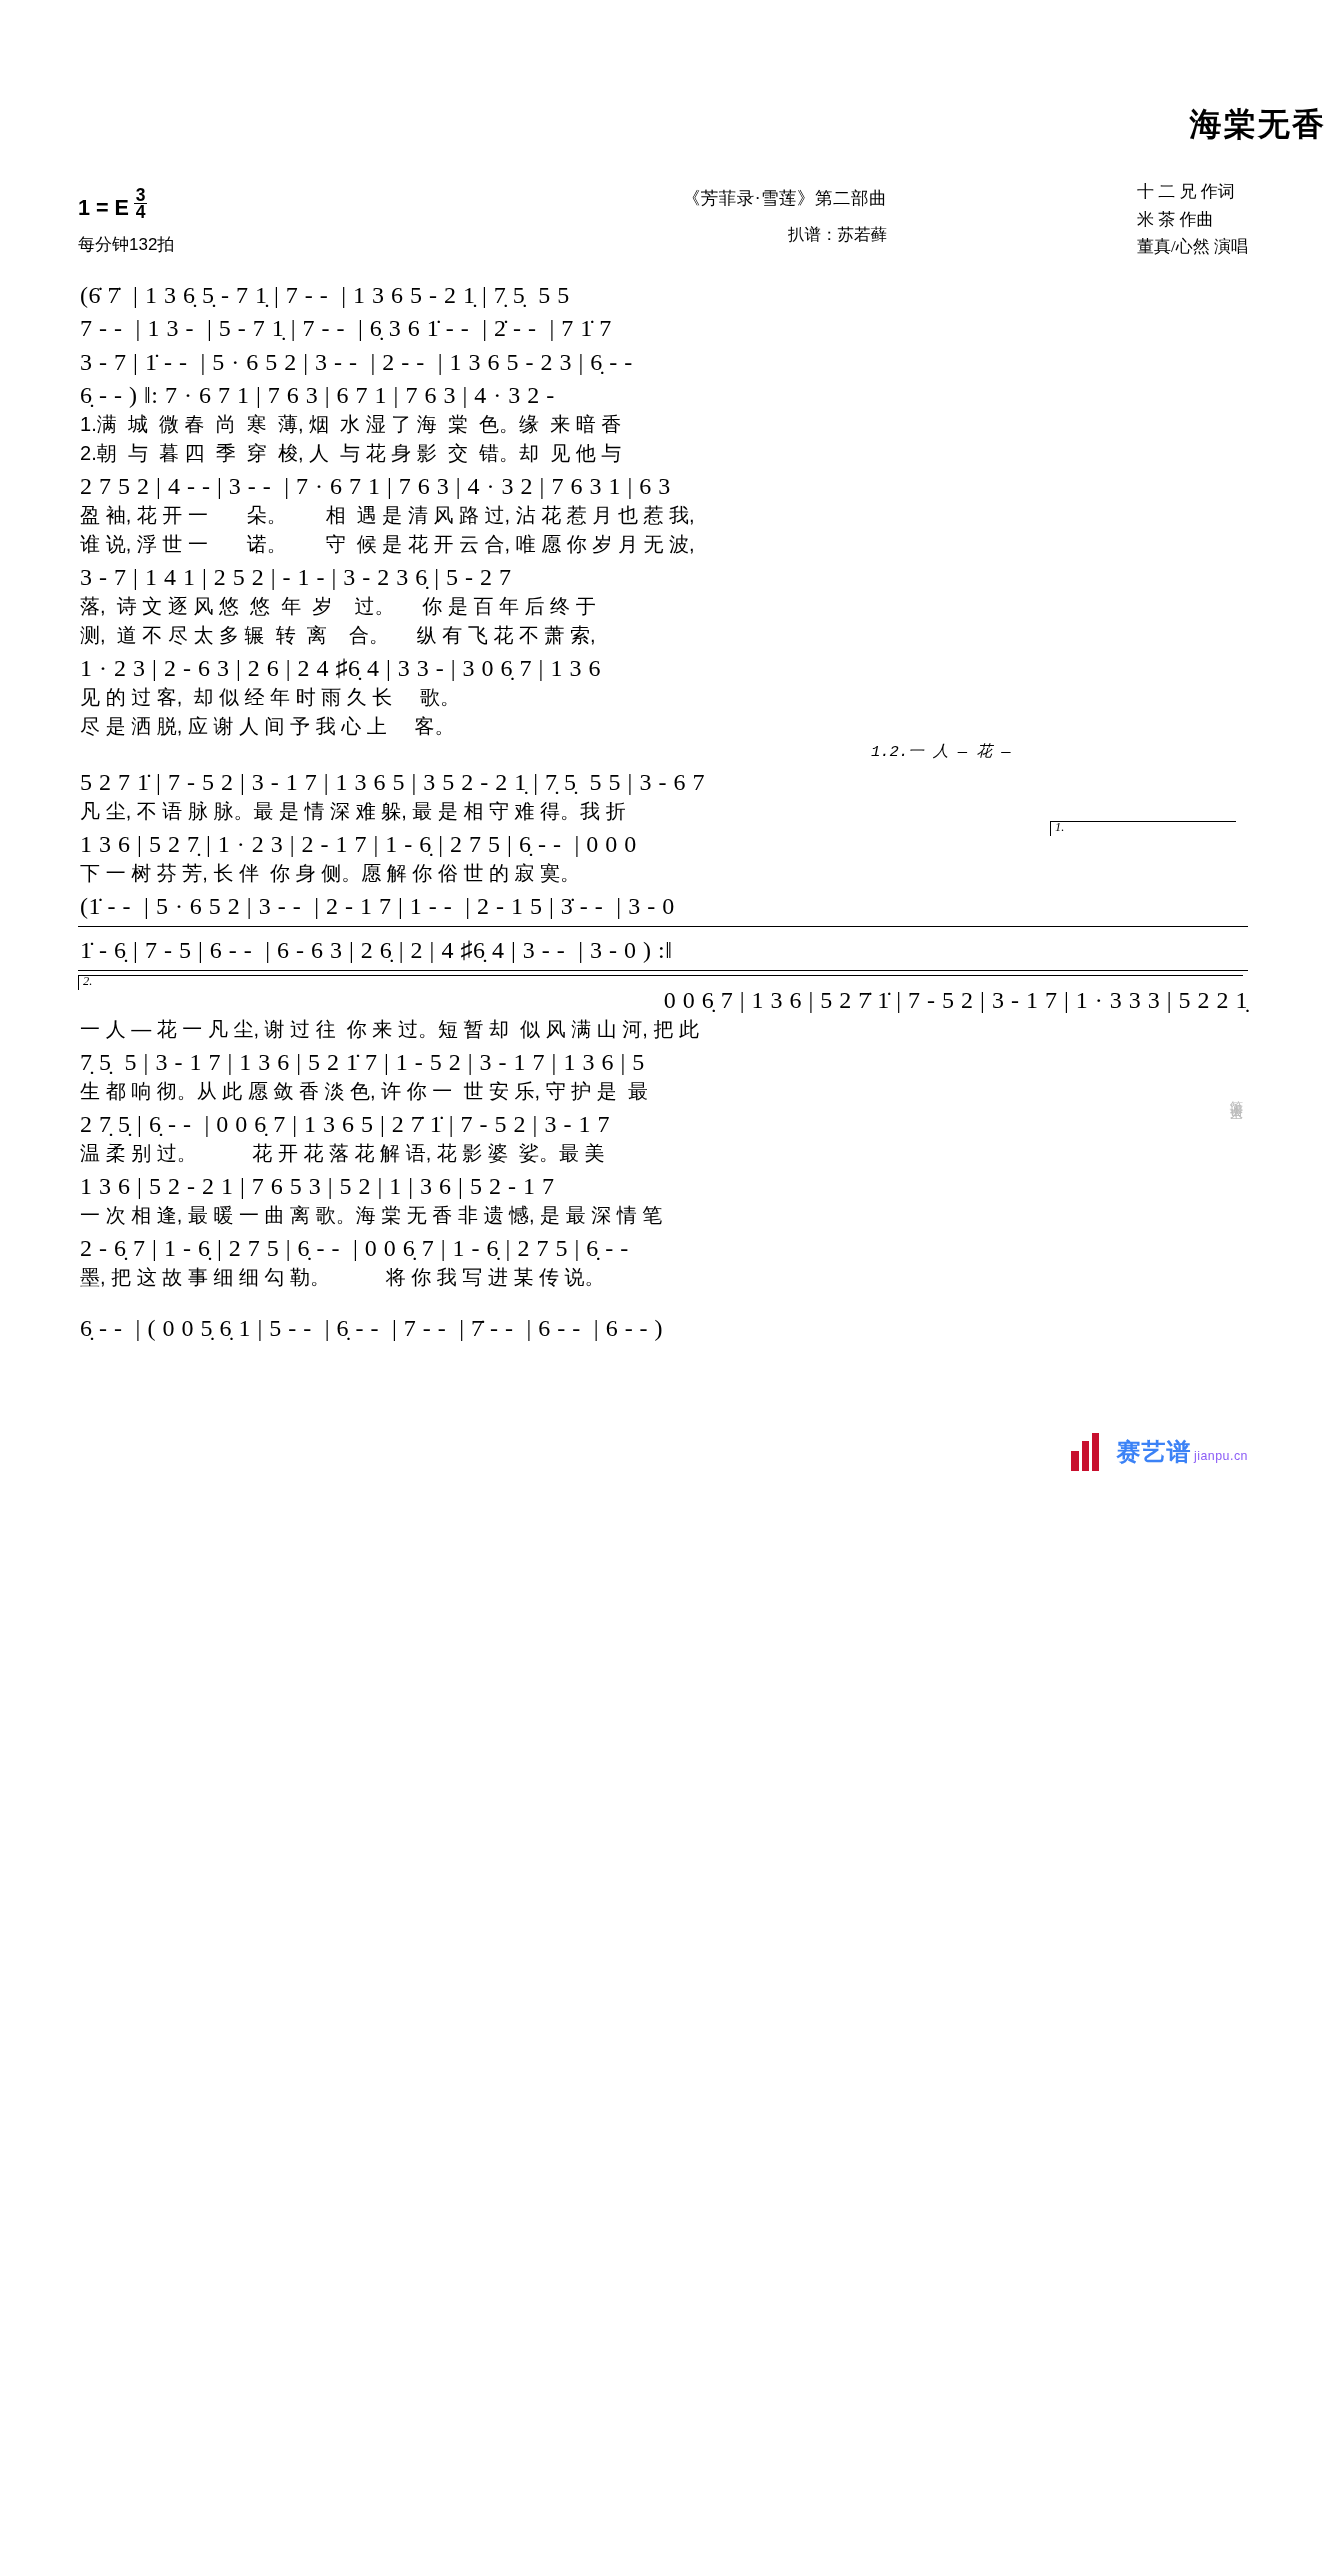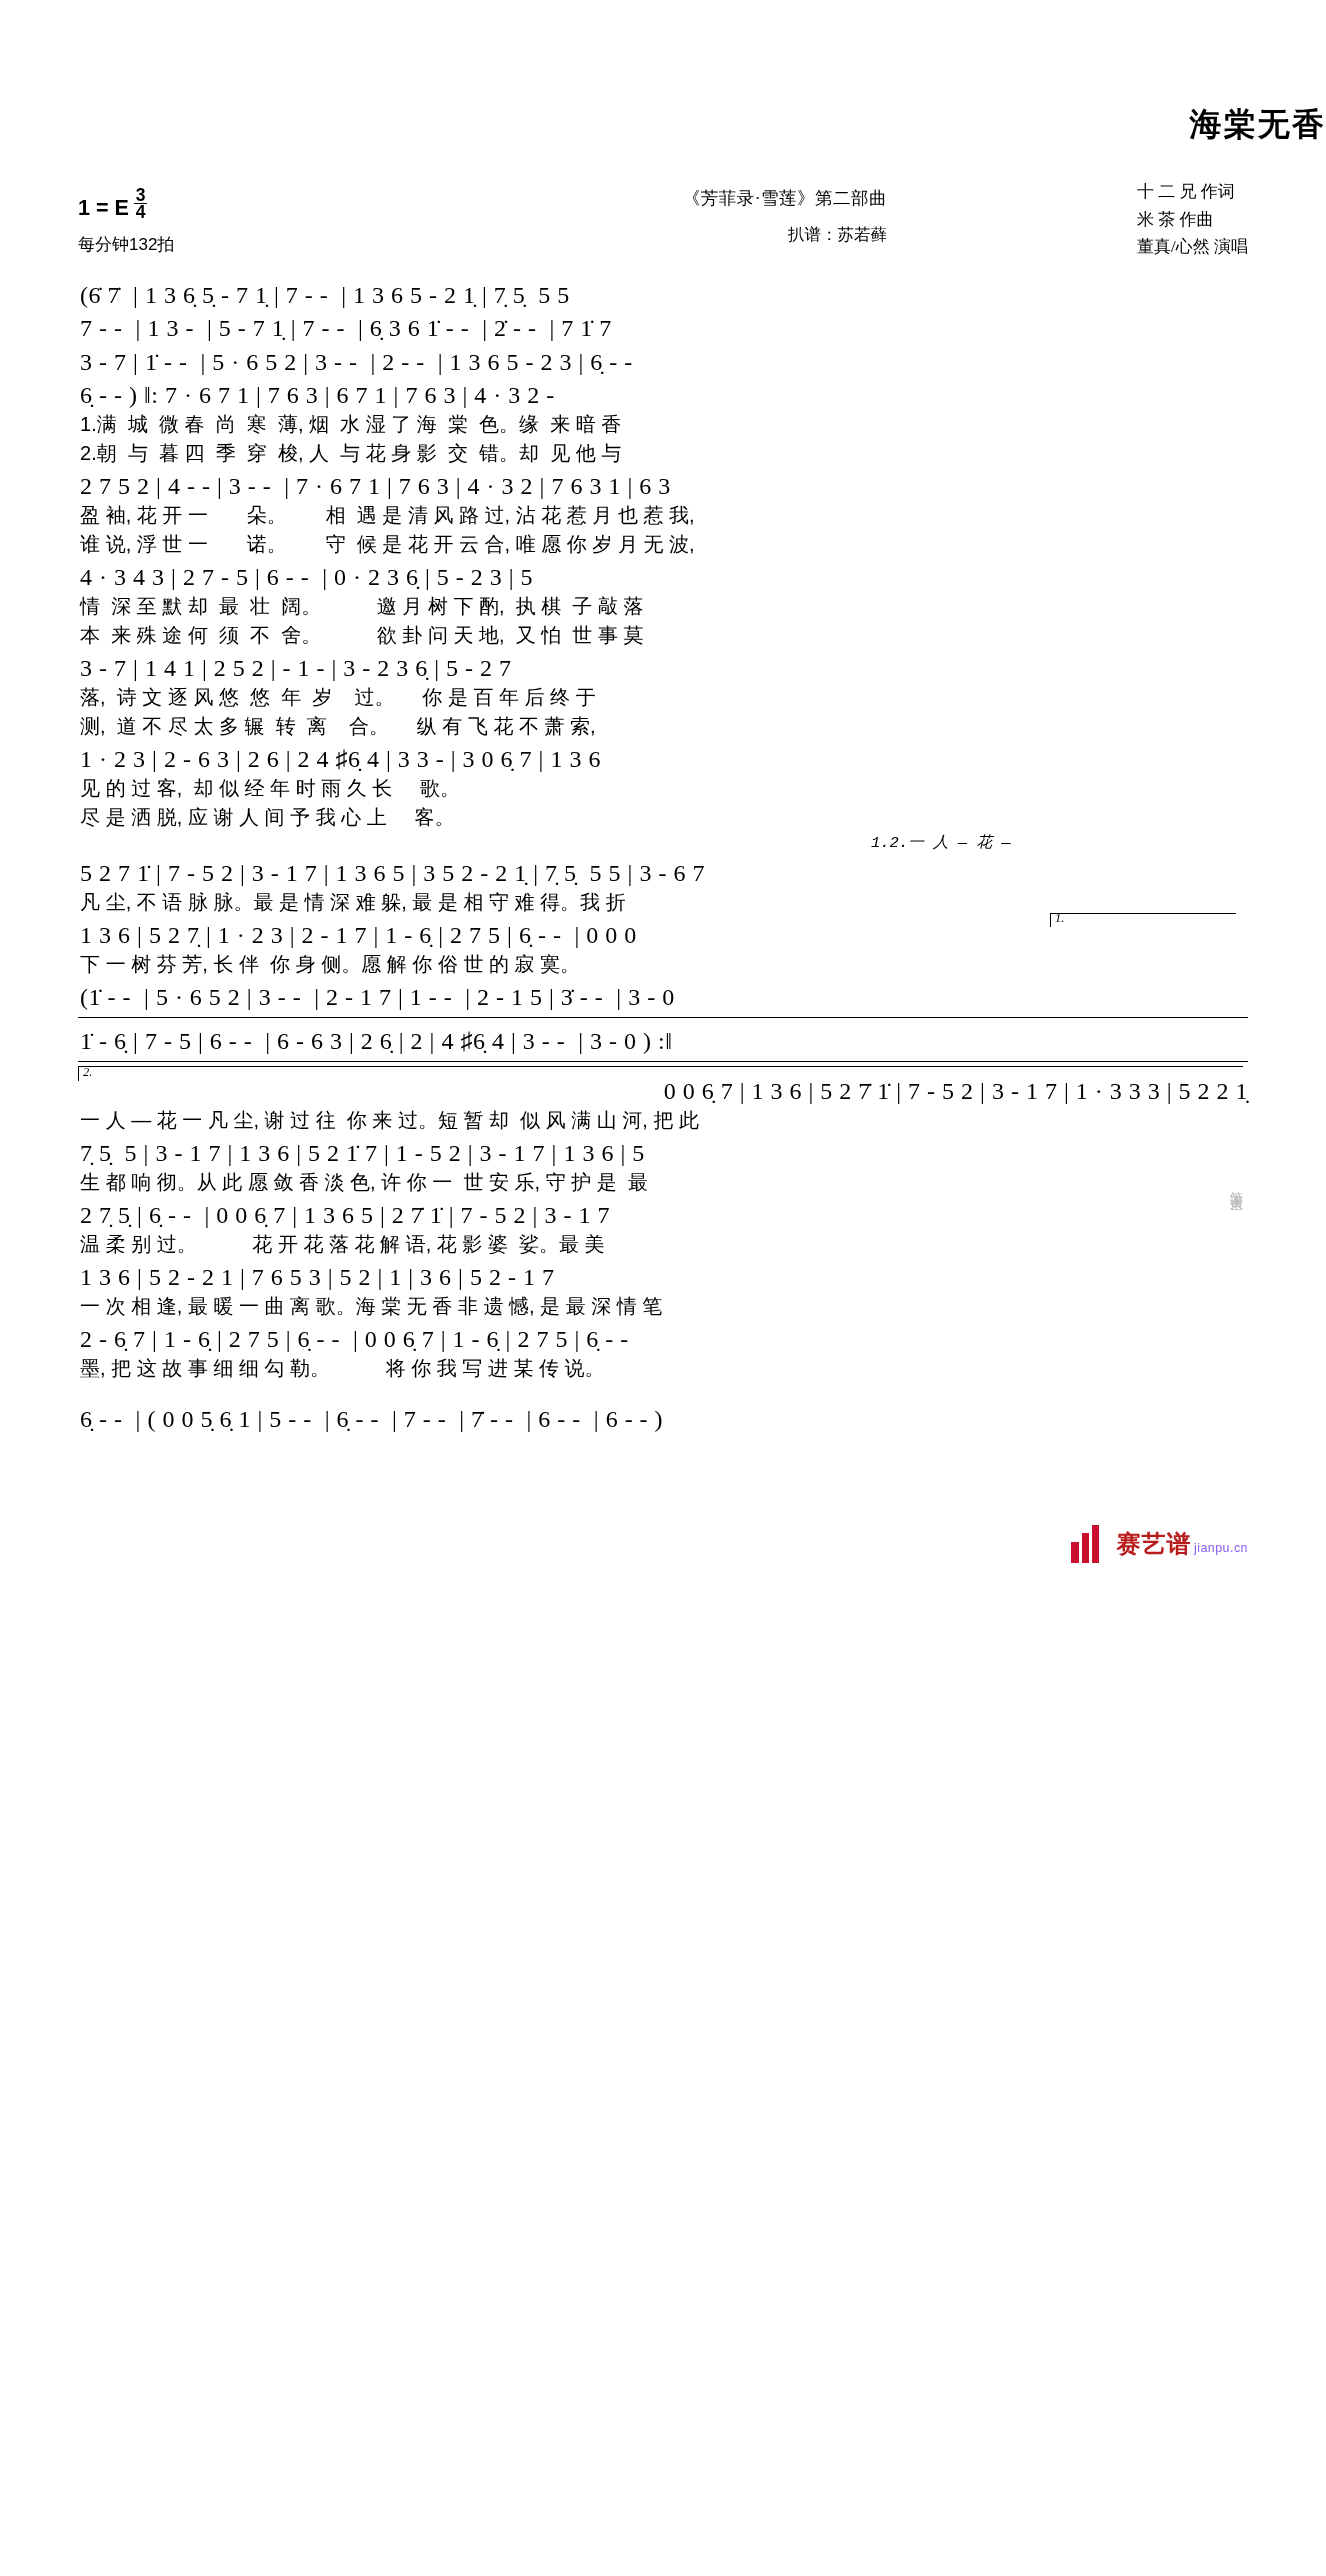--- a/index.html
+++ b/index.html
@@ -85,21 +85,21 @@
   .logo .mark{
     width:38px;height:38px;position:relative;
   }
   .logo .mark i{
     position:absolute;bottom:0;width:7.2px;background:#c8102e;display:block;
   }
   .logo .mark i:nth-child(1){left:0;height:20.6px;}
   .logo .mark i:nth-child(2){left:10.3px;height:30px;}
   .logo .mark i:nth-child(3){left:20.6px;height:38px;}
   .logo .txt{font-family:"Liberation Sans",sans-serif;}
-  .logo .txt .big{font-size:24px;font-weight:bold;letter-spacing:1px;color:#b91c1c;}
+  .logo .txt .big{font-size:24px;font-weight:bold;letter-spacing:1px;color:#3b82f6;}
   .logo .txt .sub{font-size:12.4px;color:#8b5cf6;letter-spacing:0.5px;margin-top:2.1px;}
 
   .watermark{
     position:absolute;right:3.1px;top:-289px;
     writing-mode:vertical-rl;
     font-family:"Liberation Sans",sans-serif;
     font-size:13.4px;color:#bbbbbb;letter-spacing:2.1px;
   }
 </style>
 </head>
@@ -150,25 +150,20 @@
       <div class="lyr">1.满  城  微 春  尚  寒  薄, 烟  水 湿 了 海  棠  色。缘  来 暗 香</div>
       <div class="lyr">2.朝  与  暮 四  季  穿  梭, 人  与 花 身 影  交  错。却  见 他 与</div>
     </div>
 
     <div class="sys tall">
       <div class="notes">2 7 5 2 | 4 - - | 3 - -  | 7 · 6 7 1 | 7 6 3 | 4 · 3 2 | 7 6 3 1 | 6 3</div>
       <div class="lyr">盈 袖, 花 开 一       朵。       相  遇 是 清 风 路 过, 沾 花 惹 月 也 惹 我,</div>
       <div class="lyr">谁 说, 浮 世 一       诺。       守  候 是 花 开 云 合, 唯 愿 你 岁 月 无 波,</div>
     </div>
 
-    <div class="sys tall">
-      <div class="notes">4 · 3 4 3 | 2 7 - 5 | 6 - -  | 0 · 2 3 6̣ | 5 - 2 3 | 5</div>
-      <div class="lyr">情  深 至 默 却  最  壮  阔。          邀 月 树 下 酌,  执 棋  子 敲 落</div>
-      <div class="lyr">本  来 殊 途 何  须  不  舍。          欲 卦 问 天 地,  又 怕  世 事 莫</div>
-    </div>
 
     <div class="sys tall">
       <div class="notes">3 - 7 | 1 4 1 | 2 5 2 | - 1 - | 3 - 2 3 6̣ | 5 - 2 7</div>
       <div class="lyr">落,  诗 文 逐 风 悠  悠  年  岁    过。     你 是 百 年 后 终 于</div>
       <div class="lyr">测,  道 不 尽 太 多 辗  转  离    合。     纵 有 飞 花 不 萧 索,</div>
     </div>
 
     <div class="sys tall">
       <div class="notes">1 · 2 3 | 2 - 6 3 | 2 6 | 2 4 ♯6̣ 4 | 3 3 - | 3 0 6̣ 7 | 1 3 6</div>
       <div class="lyr">见 的 过 客,  却 似 经 年 时 雨 久 长     歌。</div>

